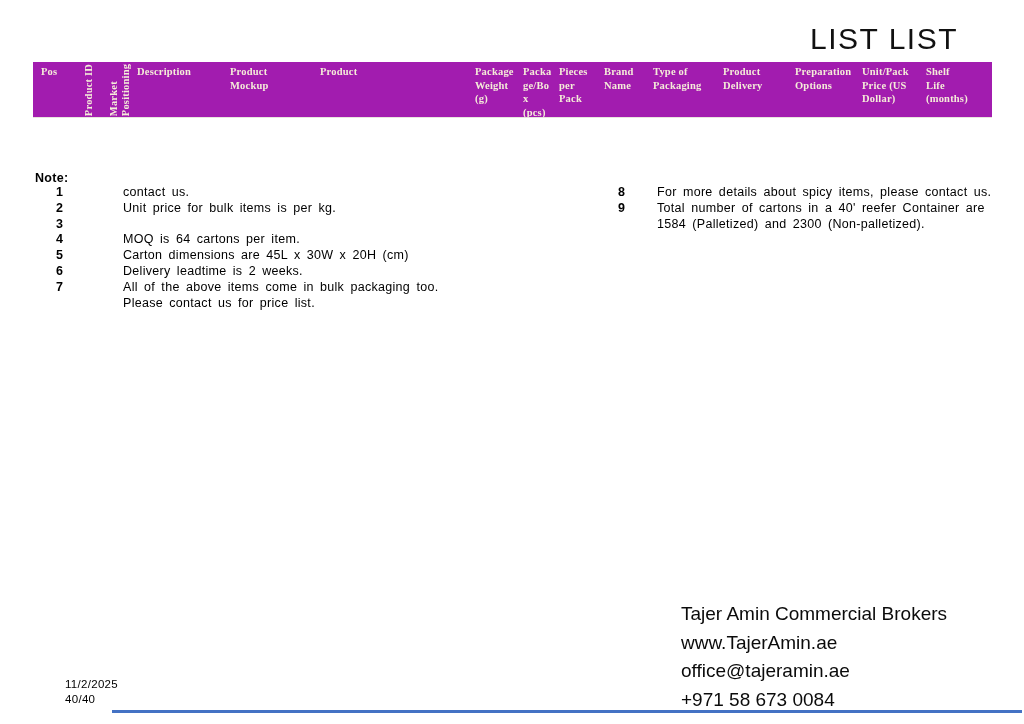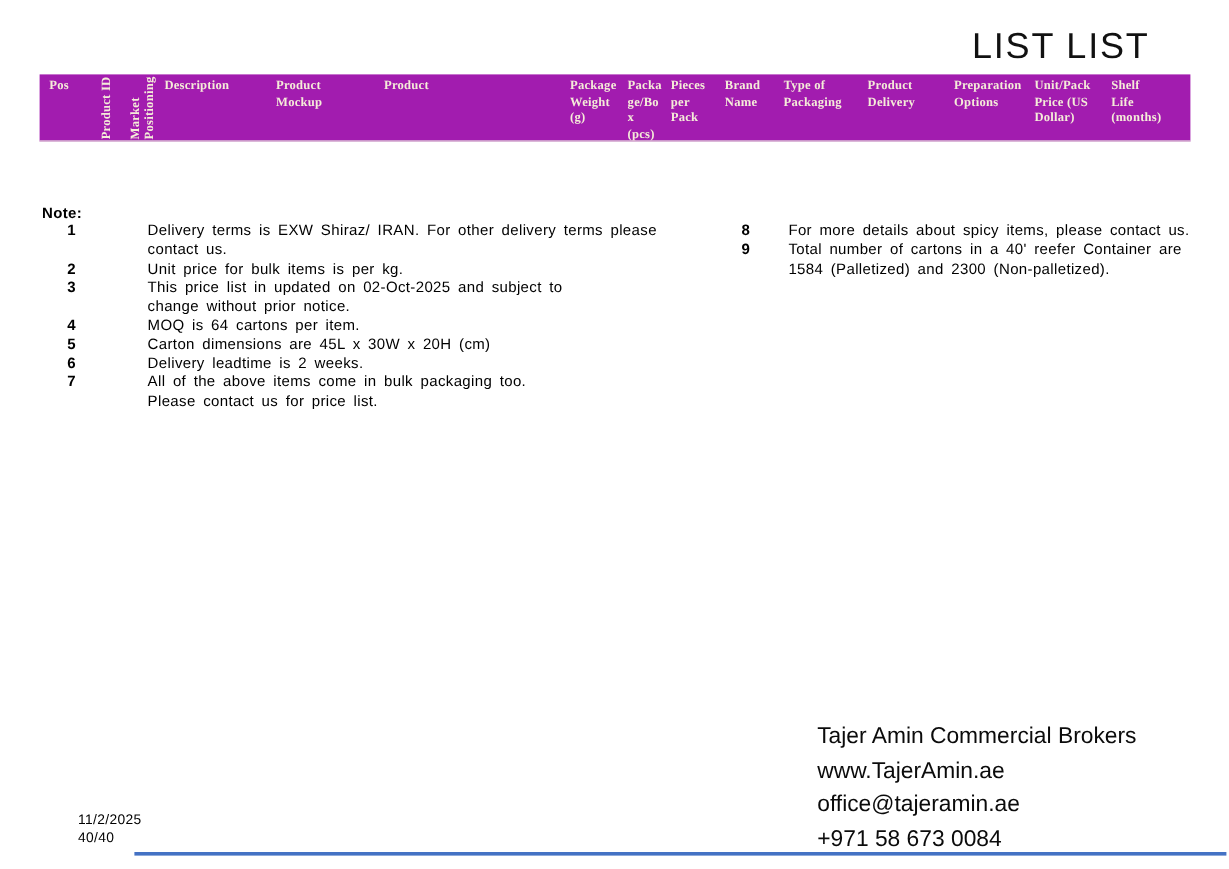--- a/index.html
+++ b/index.html
@@ -229,36 +229,31 @@
         <span class="hline">(months)</span>
       </div>
     </div>
   </div>
 
 <div class="notes-heading">Note:</div>
 <div class="notes-left" id="notes-left">
     <div class="note-row">
       <div class="note-num">1</div>
       <div class="note-text">
-        <div>Delivery terms is EXW Shiraz/ IRAN. For other delivery terms please</div>
         <div>contact us.</div>
       </div>
     </div>
     <div class="note-row">
       <div class="note-num">2</div>
       <div class="note-text">
         <div>Unit price for bulk items is per kg.</div>
       </div>
     </div>
     <div class="note-row">
       <div class="note-num">3</div>
-      <div class="note-text">
-        <div>This price list in updated on 02-Oct-2025 and subject to</div>
-        <div>change without prior notice.</div>
-      </div>
     </div>
     <div class="note-row">
       <div class="note-num">4</div>
       <div class="note-text">
         <div>MOQ is 64 cartons per item.</div>
       </div>
     </div>
     <div class="note-row">
       <div class="note-num">5</div>
       <div class="note-text">

